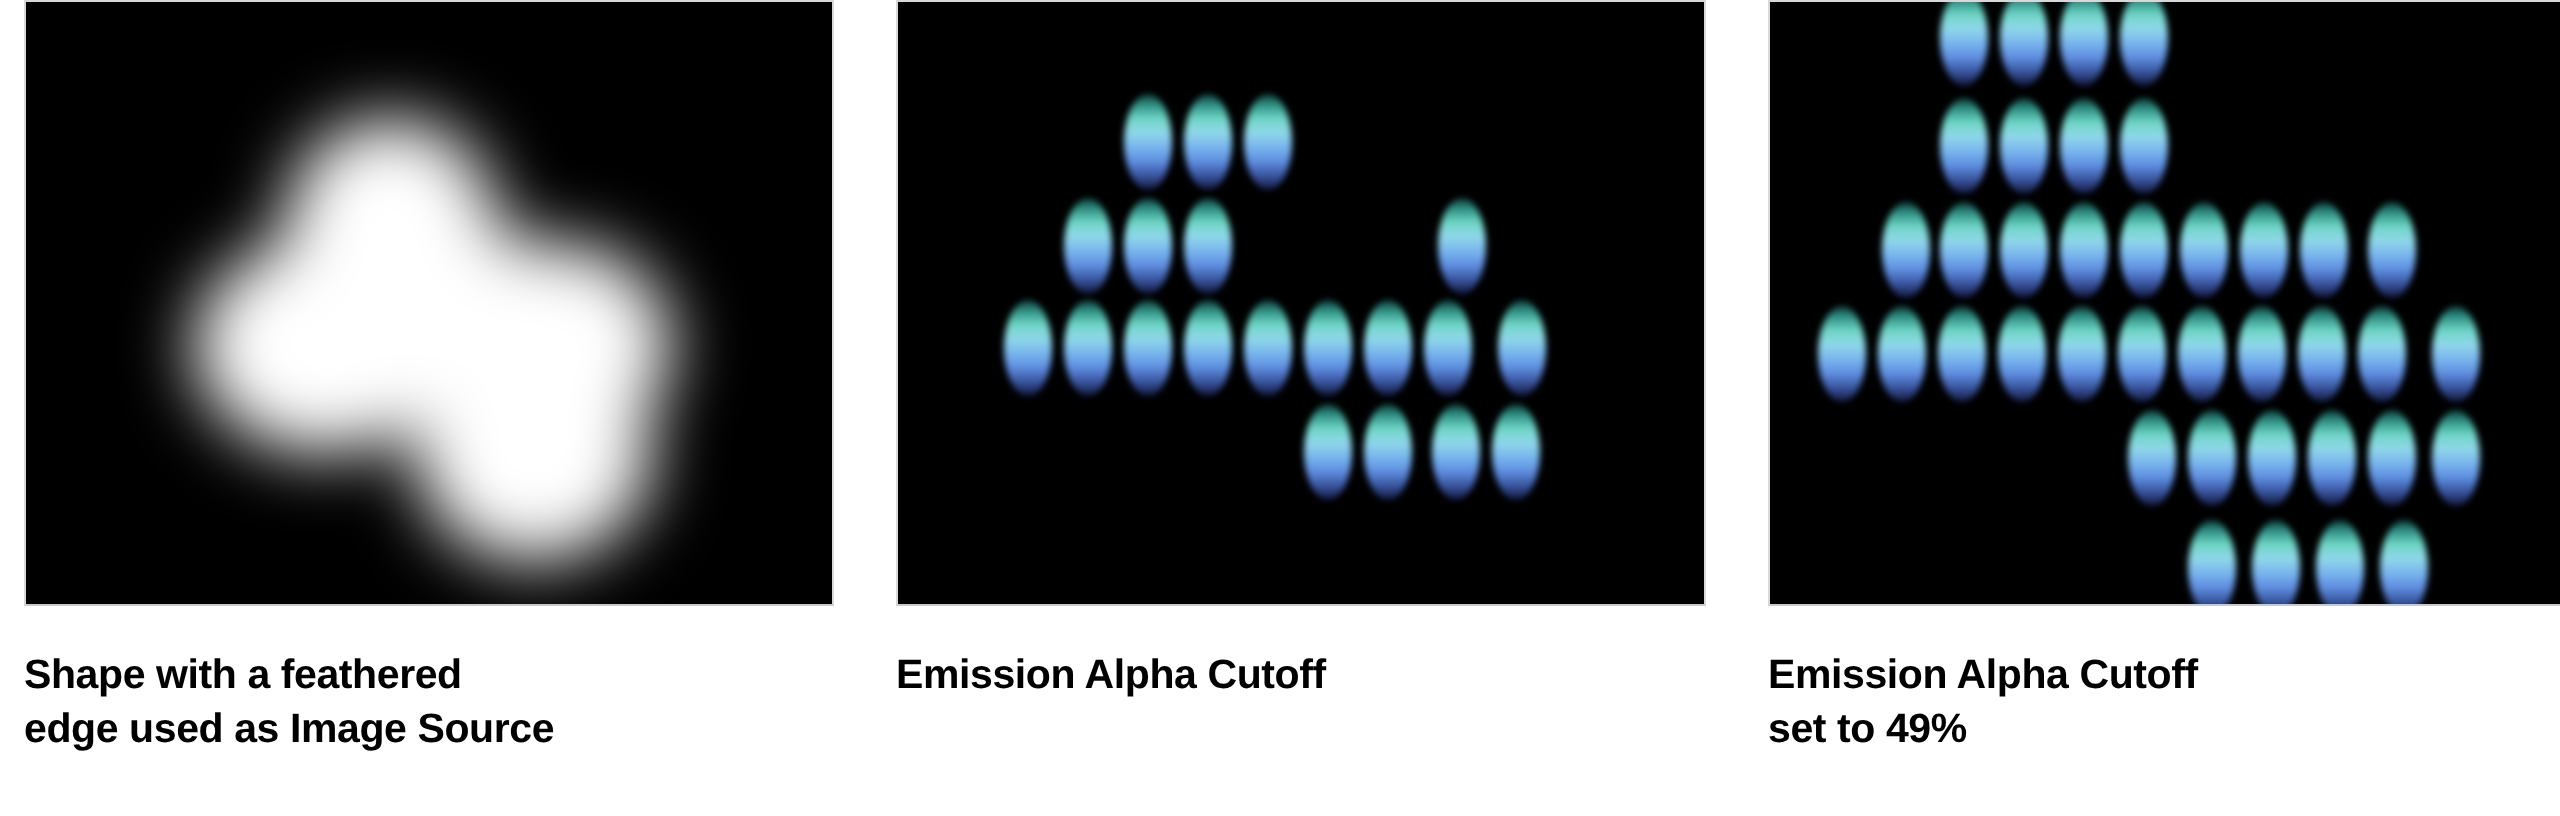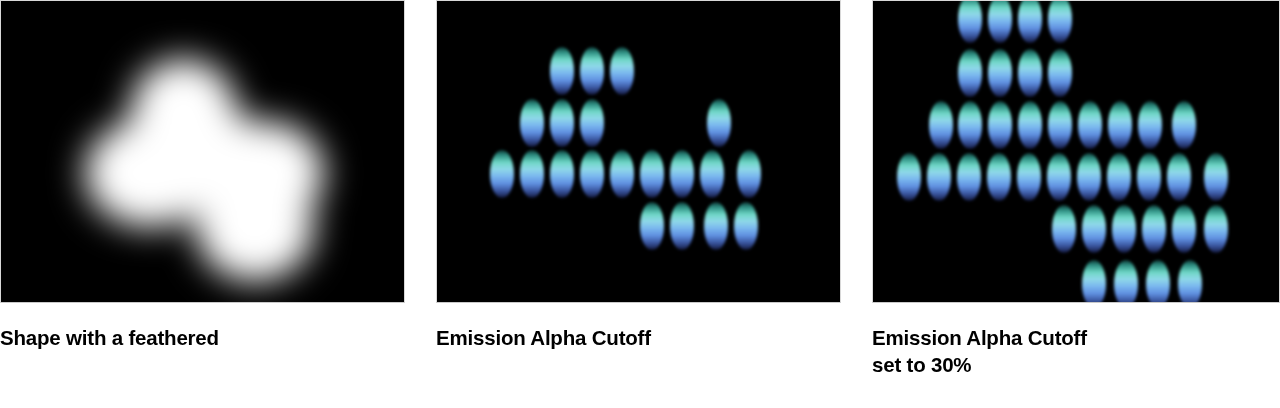--- a/index.html
+++ b/index.html
@@ -18,21 +18,21 @@
     position: relative;
     width: 1280px;
     height: 408px;
     display: flex;
     align-items: flex-start;
   }
   .panel {
     position: relative;
     flex: 0 0 auto;
   }
-  .panel-1 { width: 405px; margin-left: 0px; }
+  .panel-1 { width: 405px; margin-left: 12px; }
   .panel-2 { width: 405px; margin-left: 31px; }
   .panel-3 { width: 408px; margin-left: 31px; }
 
   .viewport {
     position: relative;
     width: 100%;
     height: 303px;
     background: #000000;
     overflow: hidden;
     border-top: 1px solid #d8d8d8;
@@ -105,20 +105,21 @@
       <div class="blob-stage">
         <div class="lobe lobe-top"></div>
         <div class="lobe lobe-left"></div>
         <div class="lobe lobe-right"></div>
         <div class="lobe lobe-bottom"></div>
         <div class="lobe lobe-core"></div>
       </div>
     </div>
     <div class="caption">
       <span class="caption-line">Shape with a feathered</span>
+      <span class="caption-line">edge used as Image Source</span>
     </div>
   </div>
 
   <div class="panel panel-2">
     <div class="viewport">
       <div class="particle-field" id="field-75">
           <div class="particle" style="left: 125px; top: 70px;"></div>
           <div class="particle" style="left: 155px; top: 70px;"></div>
           <div class="particle" style="left: 185px; top: 70px;"></div>
           <div class="particle" style="left: 95px; top: 122px;"></div>
@@ -183,17 +184,17 @@
           <div class="particle" style="left: 311px; top: 228px;"></div>
           <div class="particle" style="left: 343px; top: 228px;"></div>
           <div class="particle" style="left: 221px; top: 283px;"></div>
           <div class="particle" style="left: 253px; top: 283px;"></div>
           <div class="particle" style="left: 285px; top: 283px;"></div>
           <div class="particle" style="left: 317px; top: 283px;"></div>
         </div>
     </div>
     <div class="caption">
       <span class="caption-line">Emission Alpha Cutoff</span>
-      <span class="caption-line">set to 30%</span>
+      <span class="caption-line">set to 49%</span>
     </div>
   </div>
 
 </div>
 
 </body></html>

